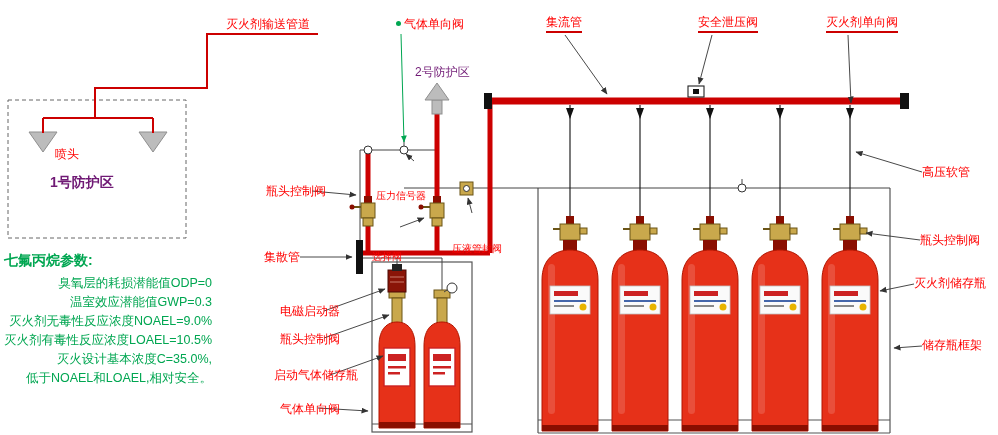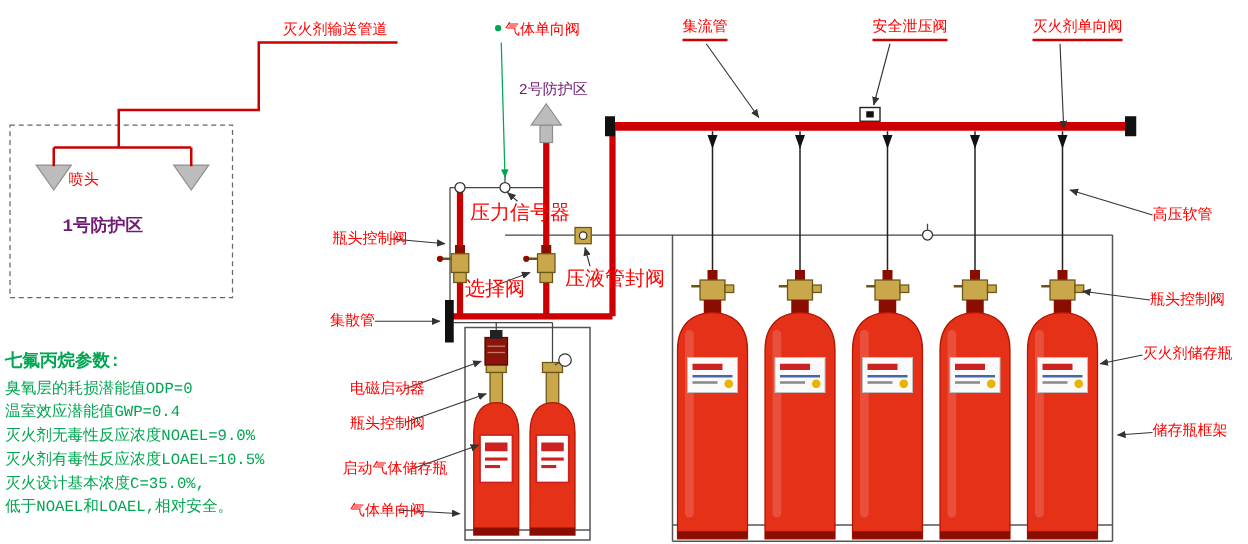--- a/index.html
+++ b/index.html
@@ -1,31 +1,31 @@
 <!DOCTYPE html>
 <html style="--pipe-red: #cc0000; --cylinder-red: #e63119; --label-red: #ff0000; --param-green: #00a651; --brass: #c9a84c; --dark-red: #8a0e00; --line-dark: #333333; --metal-gray: #bcbcbc;"><head>
 <meta charset="utf-8">
 <style>
   html,body{margin:0;padding:0;background:#fff;}
   #canvas{position:relative;width:998px;height:435px;background:#ffffff;overflow:hidden;
-          font-family:Liberation Mono, monospace;}
+          font-family:Liberation Sans, sans-serif;}
   #canvas svg{position:absolute;left:0;top:0;}
 
   .lbl{position:absolute;white-space:nowrap;font-size:12px;color:var(--label-red,#ff0000);line-height:1.15;z-index:5;}
-  .lbl.sm{font-size:16px;}
+  .lbl.sm{font-size:10px;margin-top:28px;}
   .lbl.black{color:#701a75;}
   .lbl.b{font-weight:bold;}
   .lbl.lg{font-size:14px;}
   .lbl.ul{border-bottom:2px solid var(--pipe-red,#cc0000);padding-bottom:1px;}
   .dot{display:inline-block;width:5px;height:5px;border-radius:50%;background:var(--param-green,#00a651);
        margin:0 3px 2px 0;vertical-align:middle;}
 
-  #params{position:absolute;left:4px;top:252px;color:var(--param-green,#00a651);z-index:5;margin-top:28px;}
+  #params{position:absolute;left:4px;top:252px;color:var(--param-green,#00a651);z-index:5;}
   #params .t{font-size:14px;font-weight:bold;margin-bottom:4px;}
-  #params .ln{font-size:12.5px;line-height:19px;}
+  #params .ln{font-size:12.5px;line-height:19px;text-align:right;}
 
   
   .pk7{stroke:var(--pipe-red,#cc0000);stroke-width:7;fill:none;}
   .pk5{stroke:var(--pipe-red,#cc0000);stroke-width:5;fill:none;}
   .pk2{stroke:var(--pipe-red,#cc0000);stroke-width:2;fill:none;}
   .thin{stroke:#444444;stroke-width:1;fill:none;}
   .riser{stroke:#222222;stroke-width:1.2;fill:none;}
   .frame{stroke:#555555;stroke-width:1.2;fill:none;}
   .ldr{stroke:#333333;stroke-width:0.9;fill:none;}
   .ldrg{stroke:var(--param-green,#00a651);stroke-width:1;fill:none;}
@@ -227,41 +227,41 @@
   <div class="lbl" style="left:226px;top:18px">灭火剂输送管道</div>
 
   <div class="lbl" style="left:396px;top:18px"><span class="dot"></span><span>气体单向阀</span></div>
 
   <div class="lbl black" style="left:415px;top:66px">2号防护区</div>
 
   <div class="lbl ul" style="left:546px;top:16px">集流管</div>
   <div class="lbl ul" style="left:698px;top:16px">安全泄压阀</div>
   <div class="lbl ul" style="left:826px;top:16px">灭火剂单向阀</div>
 
-  <div class="lbl" style="left:55px;top:138px">喷头</div>
+  <div class="lbl" style="left:55px;top:148px">喷头</div>
   <div class="lbl black b lg" style="left:50px;top:174px">1号防护区</div>
 
   <div class="lbl" style="left:266px;top:185px">瓶头控制阀</div>
   <div class="lbl sm" style="left:372px;top:223px">选择阀</div>
   <div class="lbl sm" style="left:376px;top:162px">压力信号器</div>
   <div class="lbl sm" style="left:452px;top:215px">压液管封阀</div>
   <div class="lbl" style="left:264px;top:251px">集散管</div>
   <div class="lbl" style="left:280px;top:305px">电磁启动器</div>
   <div class="lbl" style="left:280px;top:333px">瓶头控制阀</div>
   <div class="lbl" style="left:274px;top:369px">启动气体储存瓶</div>
   <div class="lbl" style="left:280px;top:403px">气体单向阀</div>
 
   <div class="lbl" style="left:922px;top:166px">高压软管</div>
   <div class="lbl" style="left:920px;top:234px">瓶头控制阀</div>
   <div class="lbl" style="left:914px;top:277px">灭火剂储存瓶</div>
   <div class="lbl" style="left:922px;top:339px">储存瓶框架</div>
 
   <div id="params">
     <div class="t">七氟丙烷参数:</div>
     <div class="ln">臭氧层的耗损潜能值ODP=0</div>
-    <div class="ln">温室效应潜能值GWP=0.4</div>
+    <div class="ln">温室效应潜能值GWP=0.3</div>
     <div class="ln">灭火剂无毒性反应浓度NOAEL=9.0%</div>
     <div class="ln">灭火剂有毒性反应浓度LOAEL=10.5%</div>
     <div class="ln">灭火设计基本浓度C=35.0%,</div>
     <div class="ln">低于NOAEL和LOAEL,相对安全。</div>
   </div>
 
 </div>
 
 </body></html>

